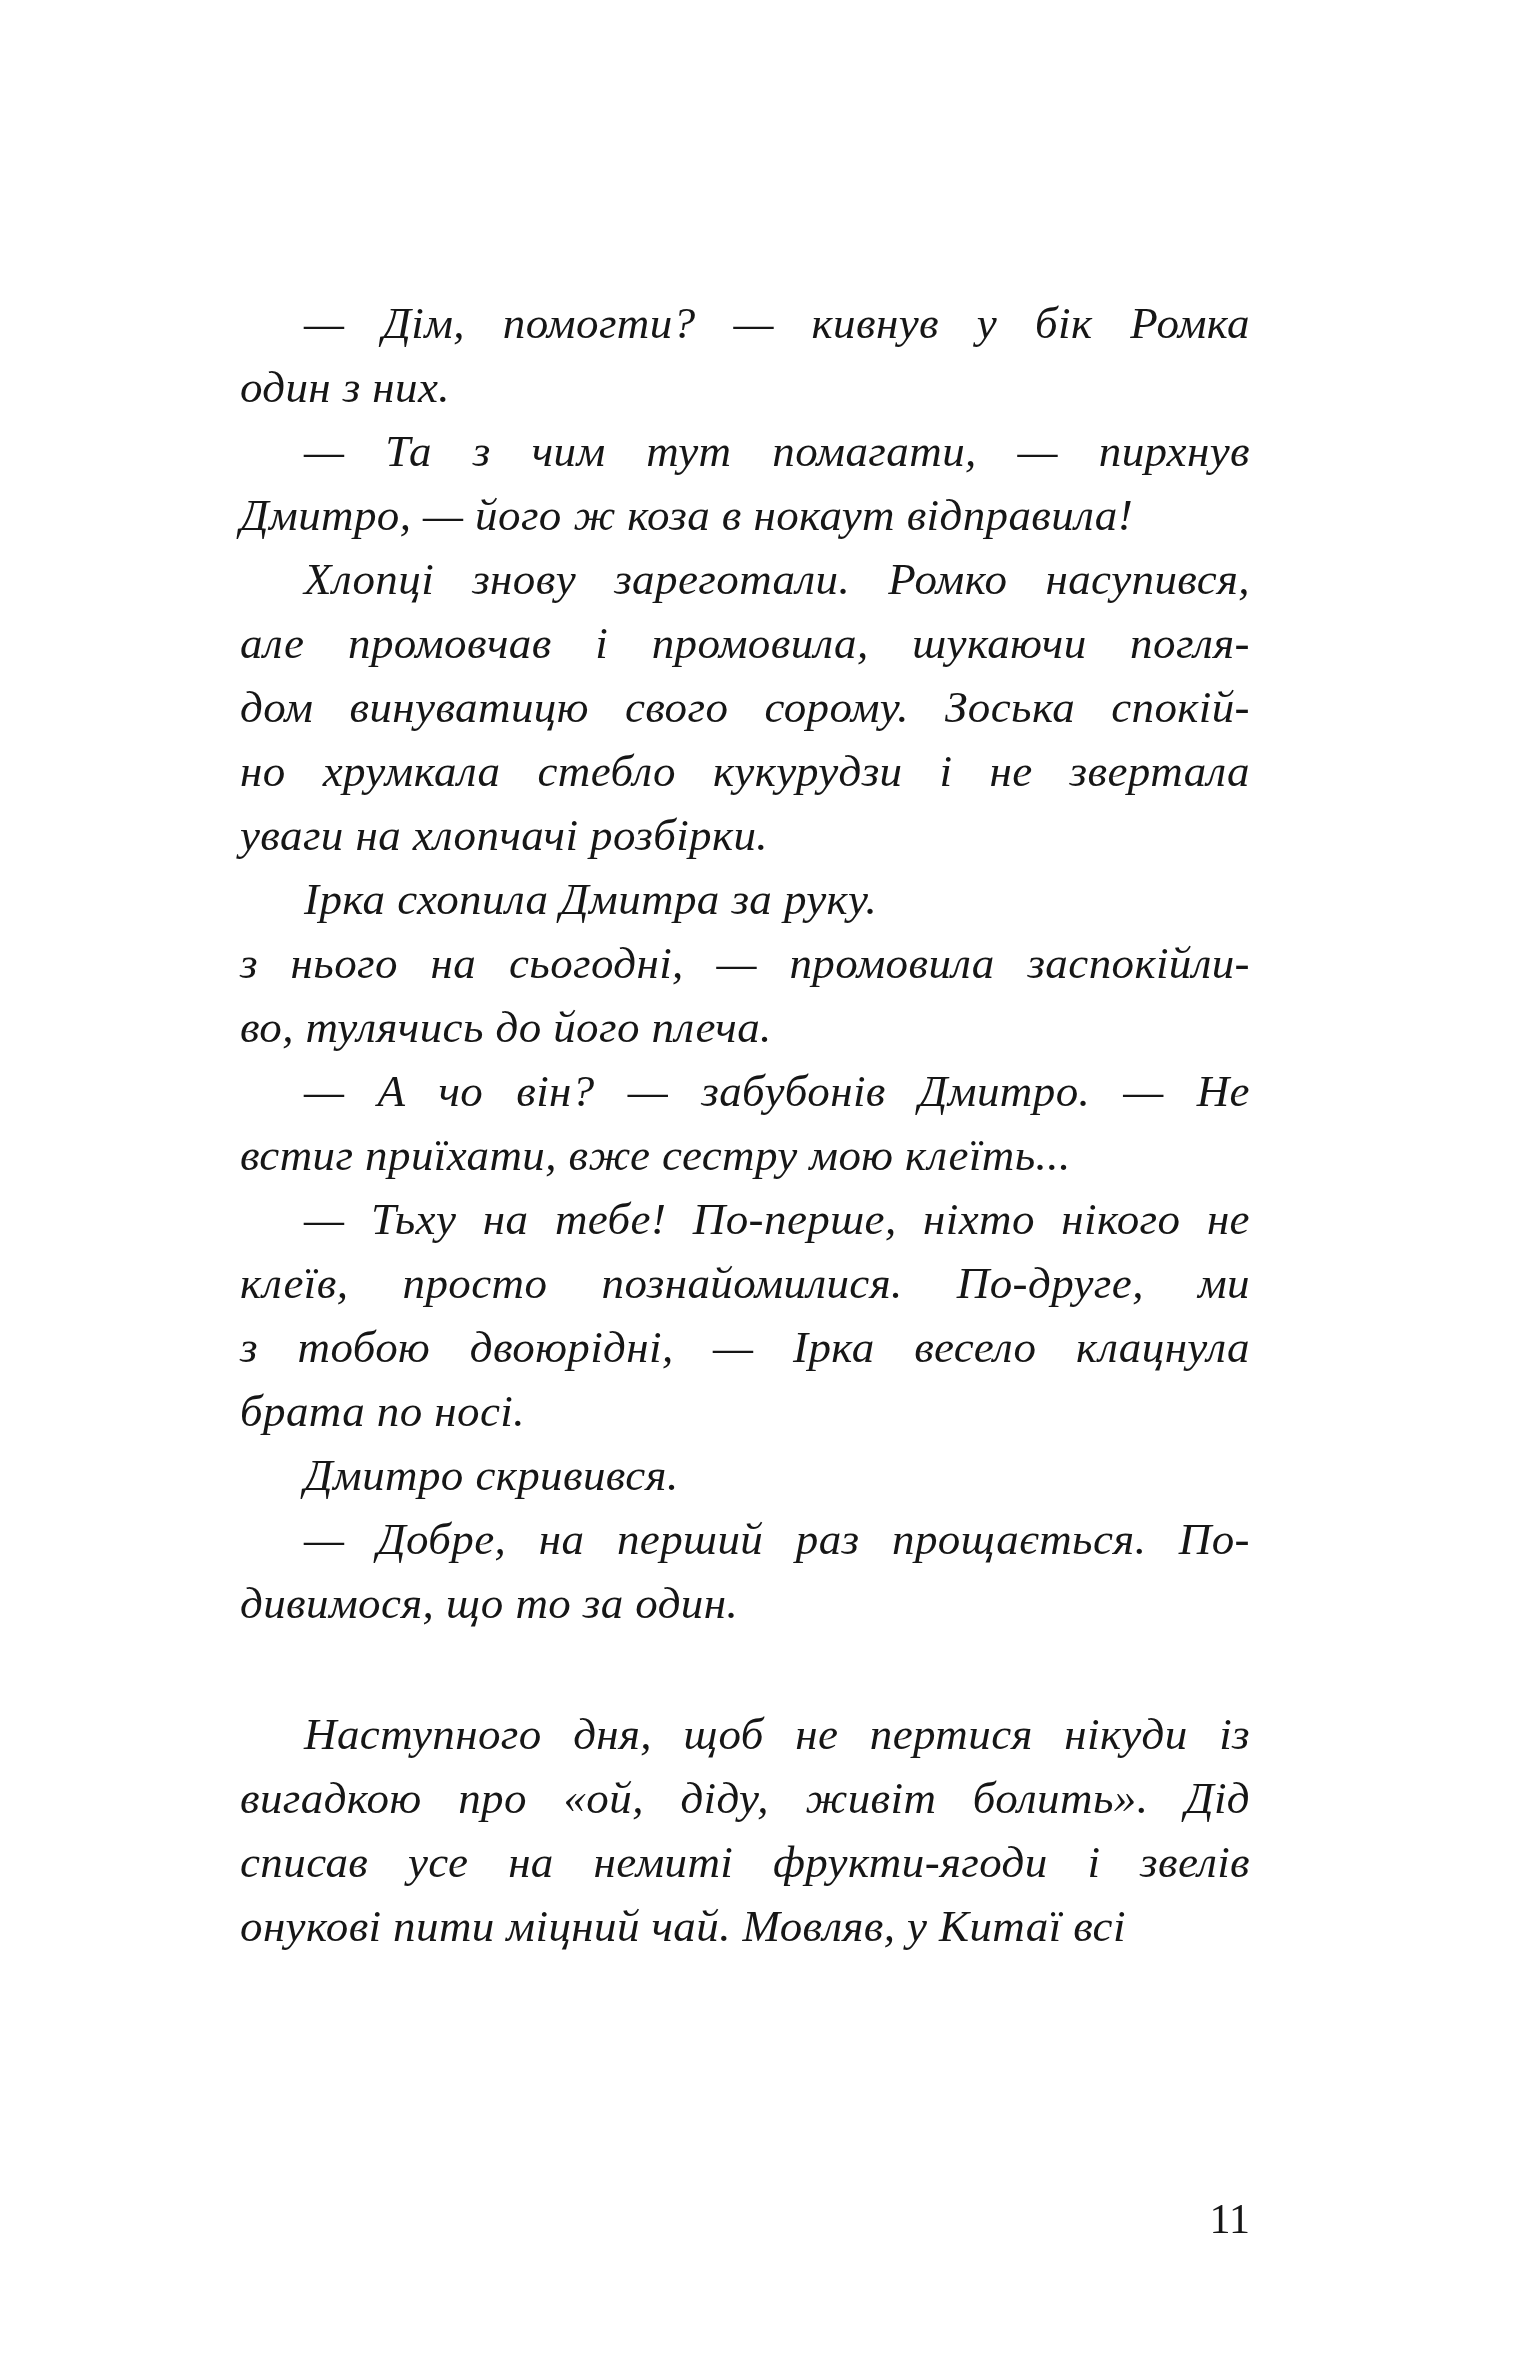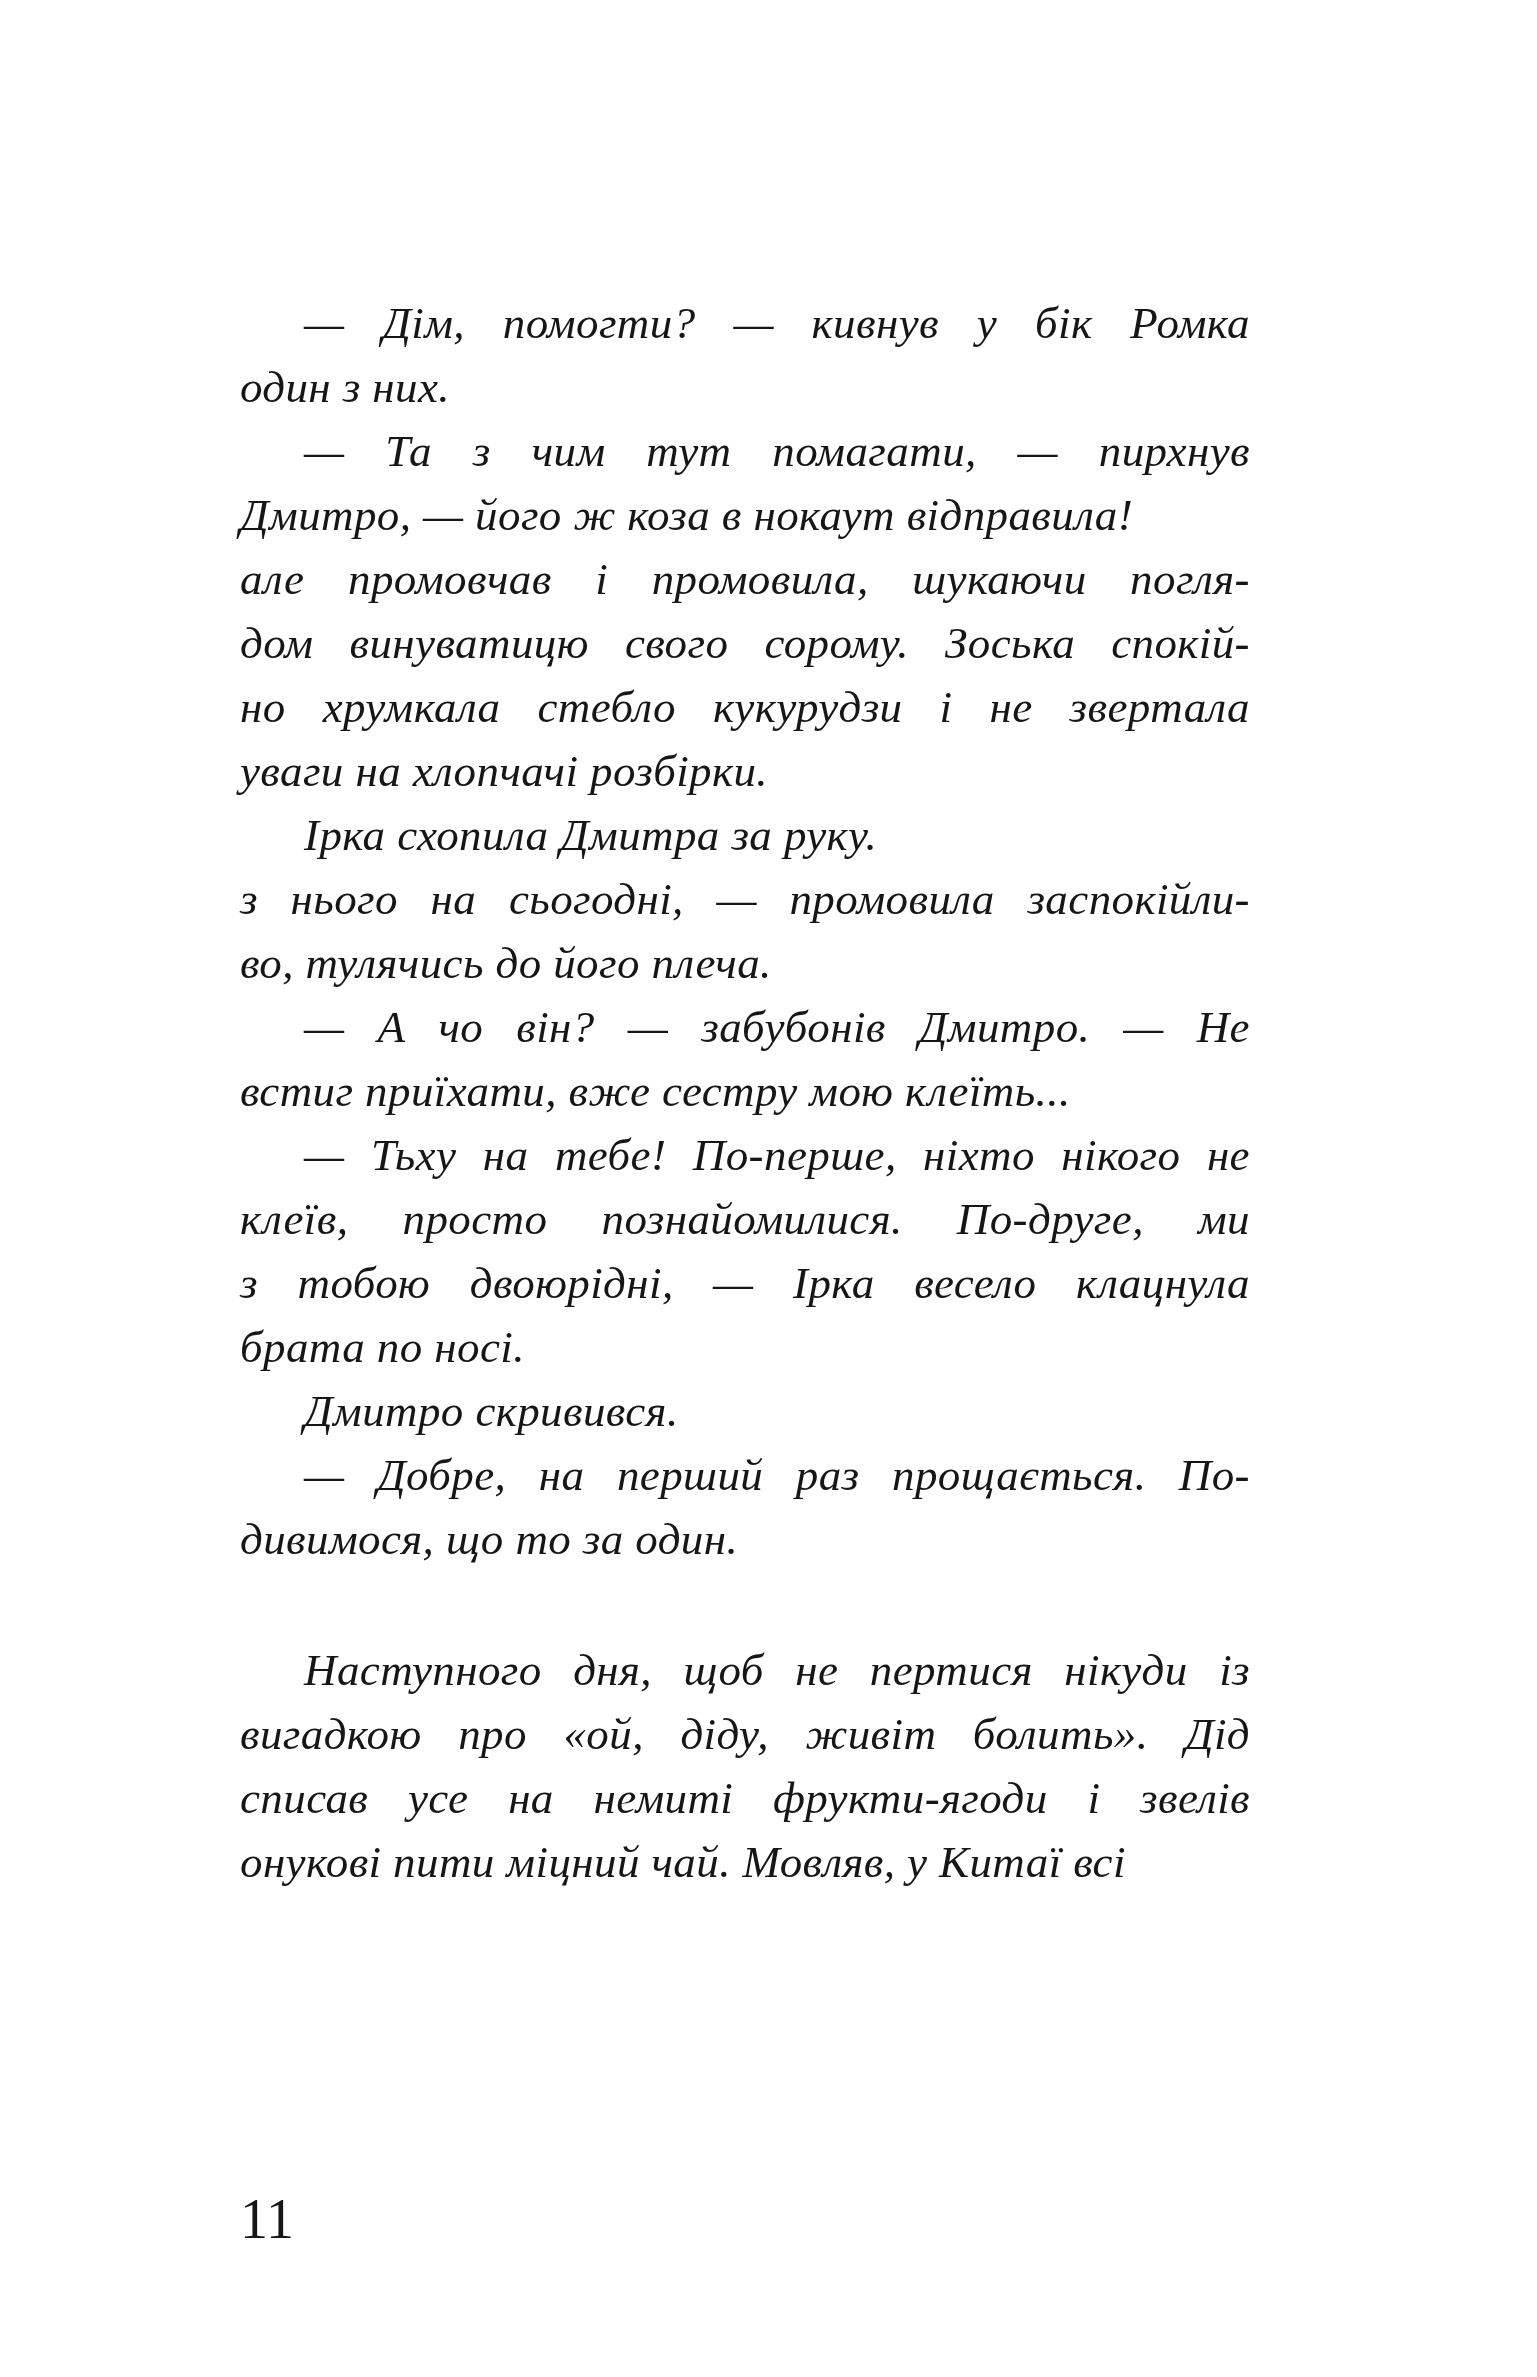--- a/index.html
+++ b/index.html
@@ -37,37 +37,38 @@
     text-indent: 64px;
   }
   .section-break {
     height: 67px;
   }
   .page-number {
     position: absolute;
     left: 240px;
     top: 2195px;
     width: 1010px;
-    text-align: left;
+    text-align: right;
     color: #161616;
     font-family: "Liberation Serif", serif;
     font-style: normal;
-    font-size: 56px;
+    font-size: 42px;
     line-height: 48px;
   }
 </style>
 </head>
 <body>
 
 <div class="page">
   <div class="text-block">
       <div class="line indent fill">— Дім, помогти? — кивнув у бік Ромка</div>
       <div class="line">один з них.</div>
       <div class="line indent fill">— Та з чим тут помагати, — пирхнув</div>
       <div class="line">Дмитро, — його ж коза в нокаут відправила!</div>
+      <div class="line indent fill">Хлопці знову зареготали. Ромко насупився,</div>
       <div class="line fill">але промовчав і промовила, шукаючи погля-</div>
       <div class="line fill">дом винуватицю свого сорому. Зоська спокій-</div>
       <div class="line fill">но хрумкала стебло кукурудзи і не звертала</div>
       <div class="line">уваги на хлопчачі розбірки.</div>
       <div class="line indent">Ірка схопила Дмитра за руку.</div>
       <div class="line fill">з нього на сьогодні, — промовила заспокійли-</div>
       <div class="line">во, тулячись до його плеча.</div>
       <div class="line indent fill">— А чо він? — забубонів Дмитро. — Не</div>
       <div class="line">встиг приїхати, вже сестру мою клеїть...</div>
       <div class="line indent fill">— Тьху на тебе! По-перше, ніхто нікого не</div>

